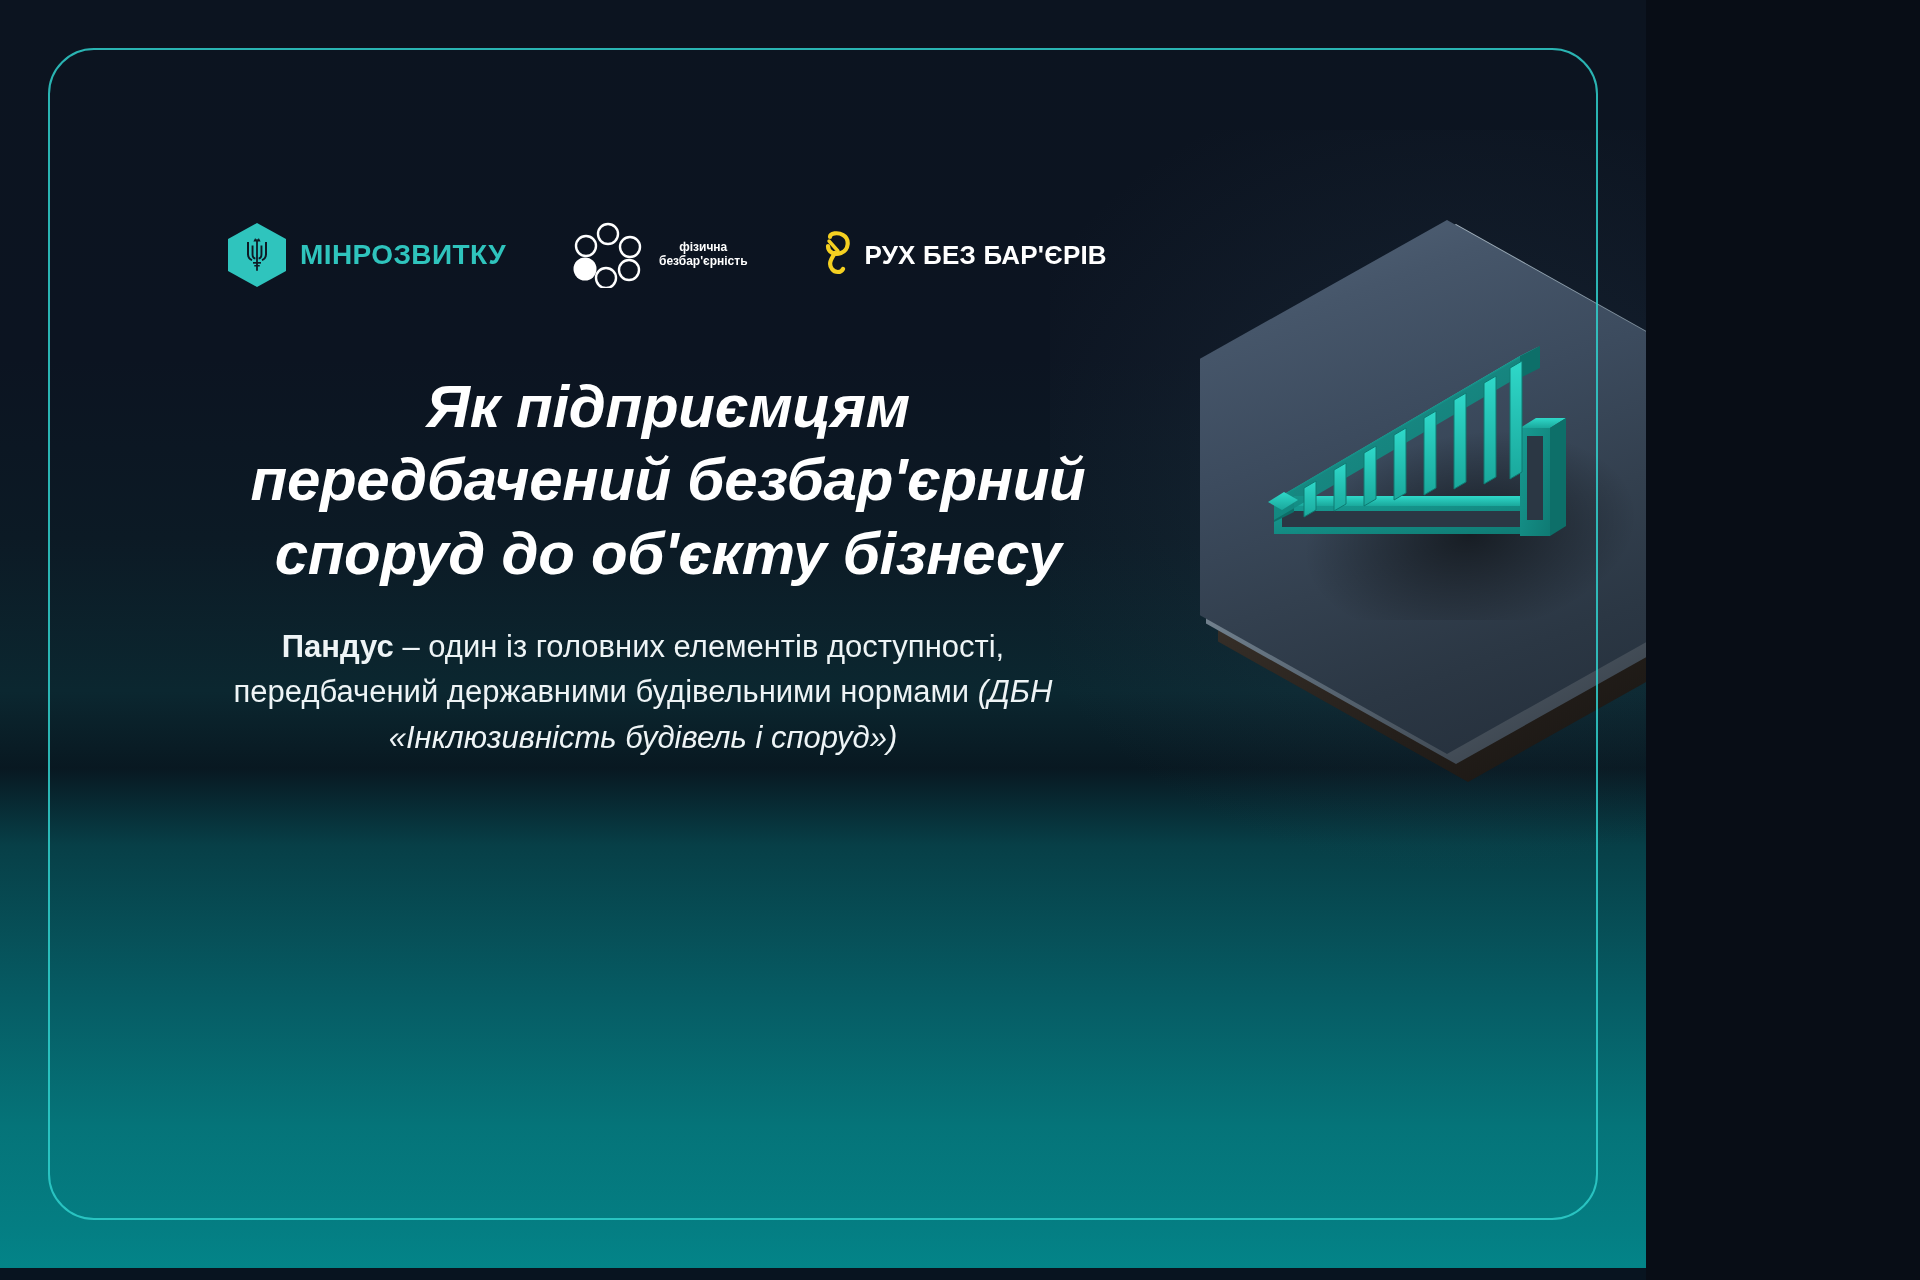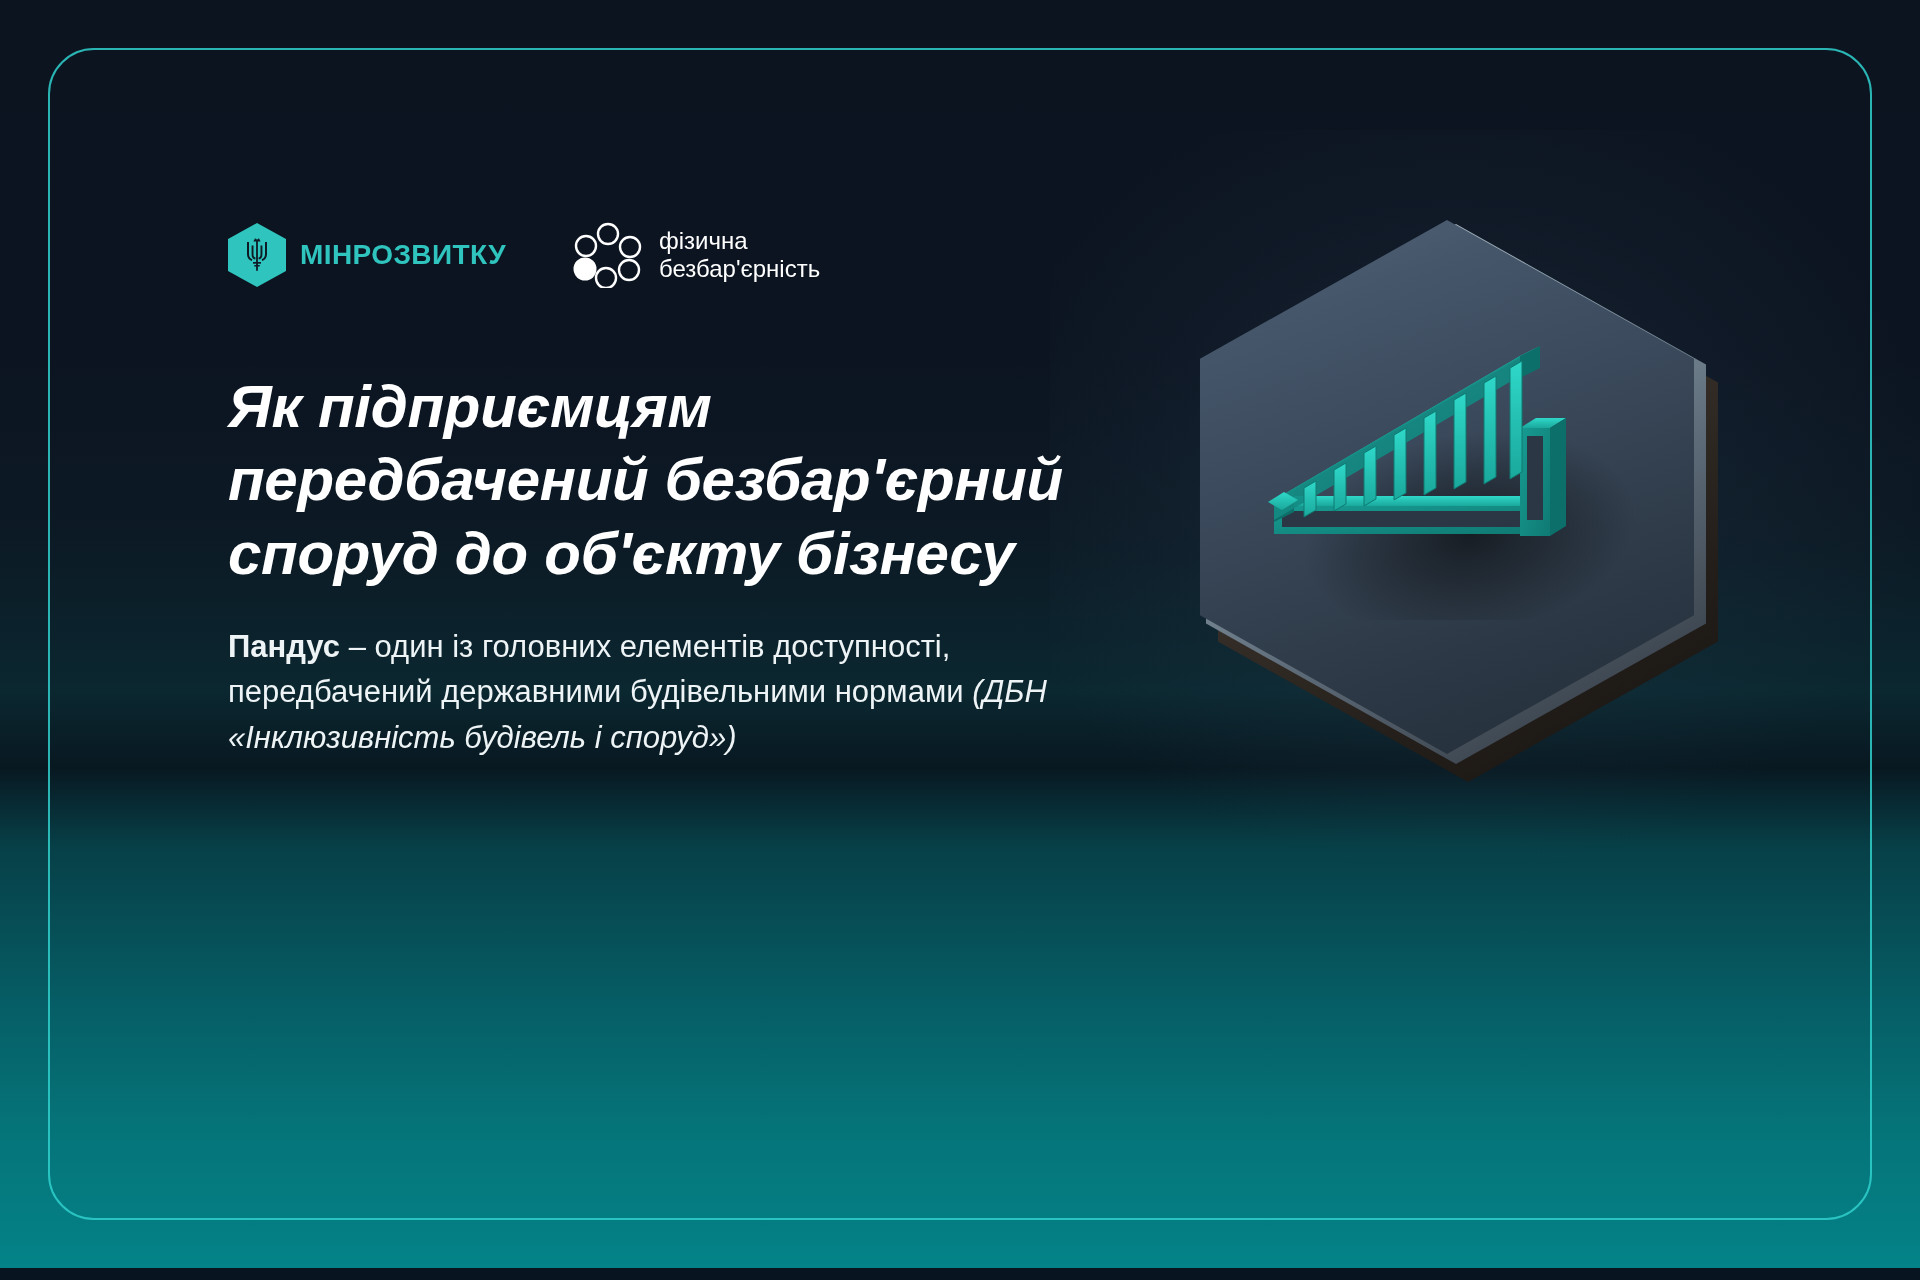--- a/index.html
+++ b/index.html
@@ -2,35 +2,36 @@
 <html><head>
 <meta charset="utf-8">
 <style>
   html, body {
     margin: 0;
     padding: 0;
     background: #080d16;
   }
   #slide {
     position: relative;
-    width: 1920px;
+    width: 1646px;
     height: 1280px;
     overflow: hidden;
     font-family: "Liberation Sans", sans-serif;
     background: linear-gradient(180deg,
         #0c1420 0%,
         #0c1421 28%,
         #0c1a25 42%,
         #0b2730 54%,
         #09394241 60%,
         #073f47 66%,
         #065c64 78%,
         #057479 88%,
         #047e83 96%,
         #03868a 100%);
+    text-align: center;
   }
   
   #glow {
     position: absolute;
     left: 1050px; top: 130px;
     width: 900px; height: 760px;
     background: radial-gradient(ellipse at 45% 45%, rgba(60,90,110,0.22) 0%, rgba(10,20,32,0) 68%);
     pointer-events: none;
   }
   
@@ -84,22 +85,22 @@
 
   
   .logo-gap-a { width: 66px; }
   .logo-gap-b { width: 74px; }
 
   
   #logo-fizychna { gap: 13px; }
   .circles-mark { width: 74px; height: 66px; position: relative; }
   .logo2-text {
     color: #ffffff;
-    font-size: 24px;
-    font-weight: normal;
+    font-size: 12px;
+    font-weight: bold;
     line-height: 1.15;
     white-space: nowrap;
   }
 
   
   #logo-rukh { gap: 9px; }
   .rukh-mark { width: 34px; height: 48px; position: relative; }
   .logo3-text {
     color: #ffffff;
     font-size: 26px;
@@ -229,20 +230,30 @@
         </svg>
       </span>
       <span class="logo2-text">
         <span>фізична</span><br>
         <span>безбар'єрність</span>
       </span>
     </div>
 
     <span class="logo-gap-b"></span>
 
+    <div class="logo-block" id="logo-rukh">
+      <span class="rukh-mark">
+        <svg width="34" height="48" viewBox="0 0 34 48" aria-hidden="true">
+          <path d="M8 6 C8 2, 16 1, 21 4 C28 8, 27 19, 19 22 C12 24.5, 6 21, 6 15" fill="none" stroke="#f5d021" stroke-width="4.2" stroke-linecap="round"></path>
+          <path d="M13 22 C9 28, 6 33, 10 38 C13 42, 19 42, 21 38" fill="none" stroke="#f5d021" stroke-width="4.2" stroke-linecap="round"></path>
+          <path d="M7 10 L16 20" stroke="#f5d021" stroke-width="3.4" stroke-linecap="round"></path>
+        </svg>
+      </span>
+      <span class="logo3-text">РУХ БЕЗ БАР'ЄРІВ</span>
+    </div>
   </div>
 
   <h1 id="headline">
     <span>Як підприємцям</span><br>
     <span>передбачений безбар'єрний</span><br>
     <span>споруд до об'єкту бізнесу</span>
   </h1>
 
   <p id="subtitle"><span class="lead">Пандус</span><span> – один із головних елементів доступності, передбачений державними будівельними нормами </span><span class="ital">(ДБН «Інклюзивність будівель і споруд»)</span></p>
 

